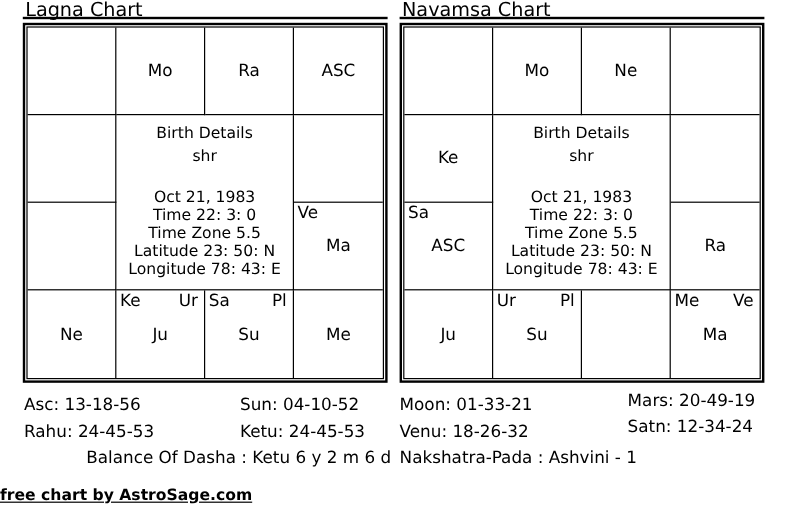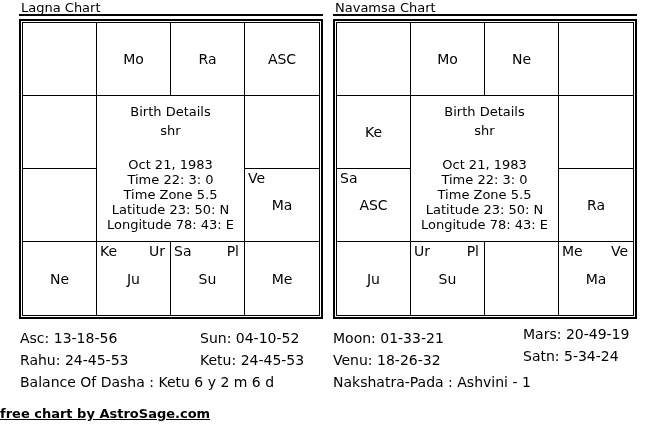--- a/index.html
+++ b/index.html
@@ -15,21 +15,21 @@
   }
 
   
   .chart-wrap { position: absolute; top: 0; width: 304px; height: 320px; }
   #lagna-wrap   { left: 19px; }
   #navamsa-wrap { left: 333px; }
 
   .chart-title {
     position: absolute; top: 0; left: 0;
     width: 100%; height: 16px;
-    font-size: 13px; line-height: 15px;
+    font-size: 16px; line-height: 15px;
     padding-left: 2px;
     border-bottom: 2px solid #000;
     white-space: nowrap;
   }
 
   .chart-box {
     position: absolute; top: 19px; left: 0;
     width: 304px; height: 300px;
     border: 2px solid #000;
     padding: 1px;
@@ -58,21 +58,21 @@
     text-align: center;
     padding-top: 6px;
     font-size: 13px;
   }
   .bd-head, .bd-name { line-height: 19px; }
   .bd-gap  { height: 17px; }
   .bd-line { line-height: 15px; white-space: nowrap; }
 
   
   .info-block { position: absolute; top: 327px; font-size: 14px; white-space: nowrap; }
-  #info-left  { left: 20px;  width: 306px; }
+  #info-left  { left: 20px;  width: 306px; text-align: right; }
   #info-right { left: 333px; width: 312px; }
   .info-row { position: relative; height: 22px; }
   .info-row span { position: absolute; top: 0; line-height: 22px; }
   .ic1 { left: 0; }
   #info-left  .ic2 { left: 180px; }
   #info-right .ic2 { left: 190px; top: -4px; }
   .info-last { height: 22px; line-height: 22px; }
 
   
   .footer-bar {
@@ -202,21 +202,21 @@
     <div class="info-last">Balance Of Dasha : Ketu 6 y 2 m 6 d</div>
   </div>
 
   <div class="info-block" id="info-right">
     <div class="info-row">
       <span class="ic1">Moon: 01-33-21</span>
       <span class="ic2">Mars: 20-49-19</span>
     </div>
     <div class="info-row">
       <span class="ic1">Venu: 18-26-32</span>
-      <span class="ic2">Satn: 5-34-24</span>
+      <span class="ic2">Satn: 12-34-24</span>
     </div>
     <div class="info-last">Nakshatra-Pada : Ashvini - 1</div>
   </div>
 
   <div class="footer-bar">
     <span class="footer-link">free chart by AstroSage.com</span>
   </div>
 
 </div>
 

